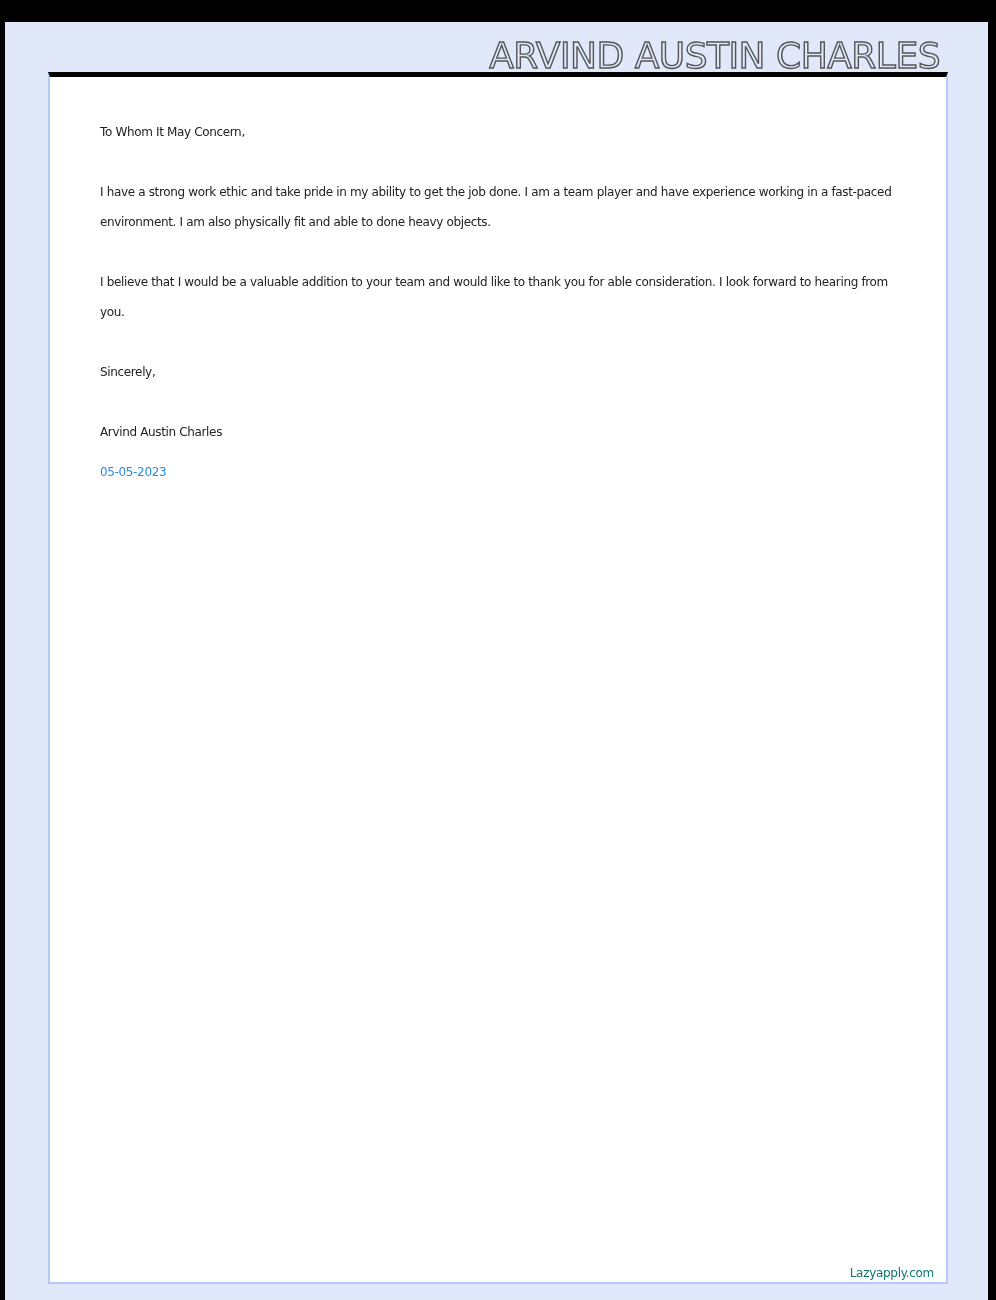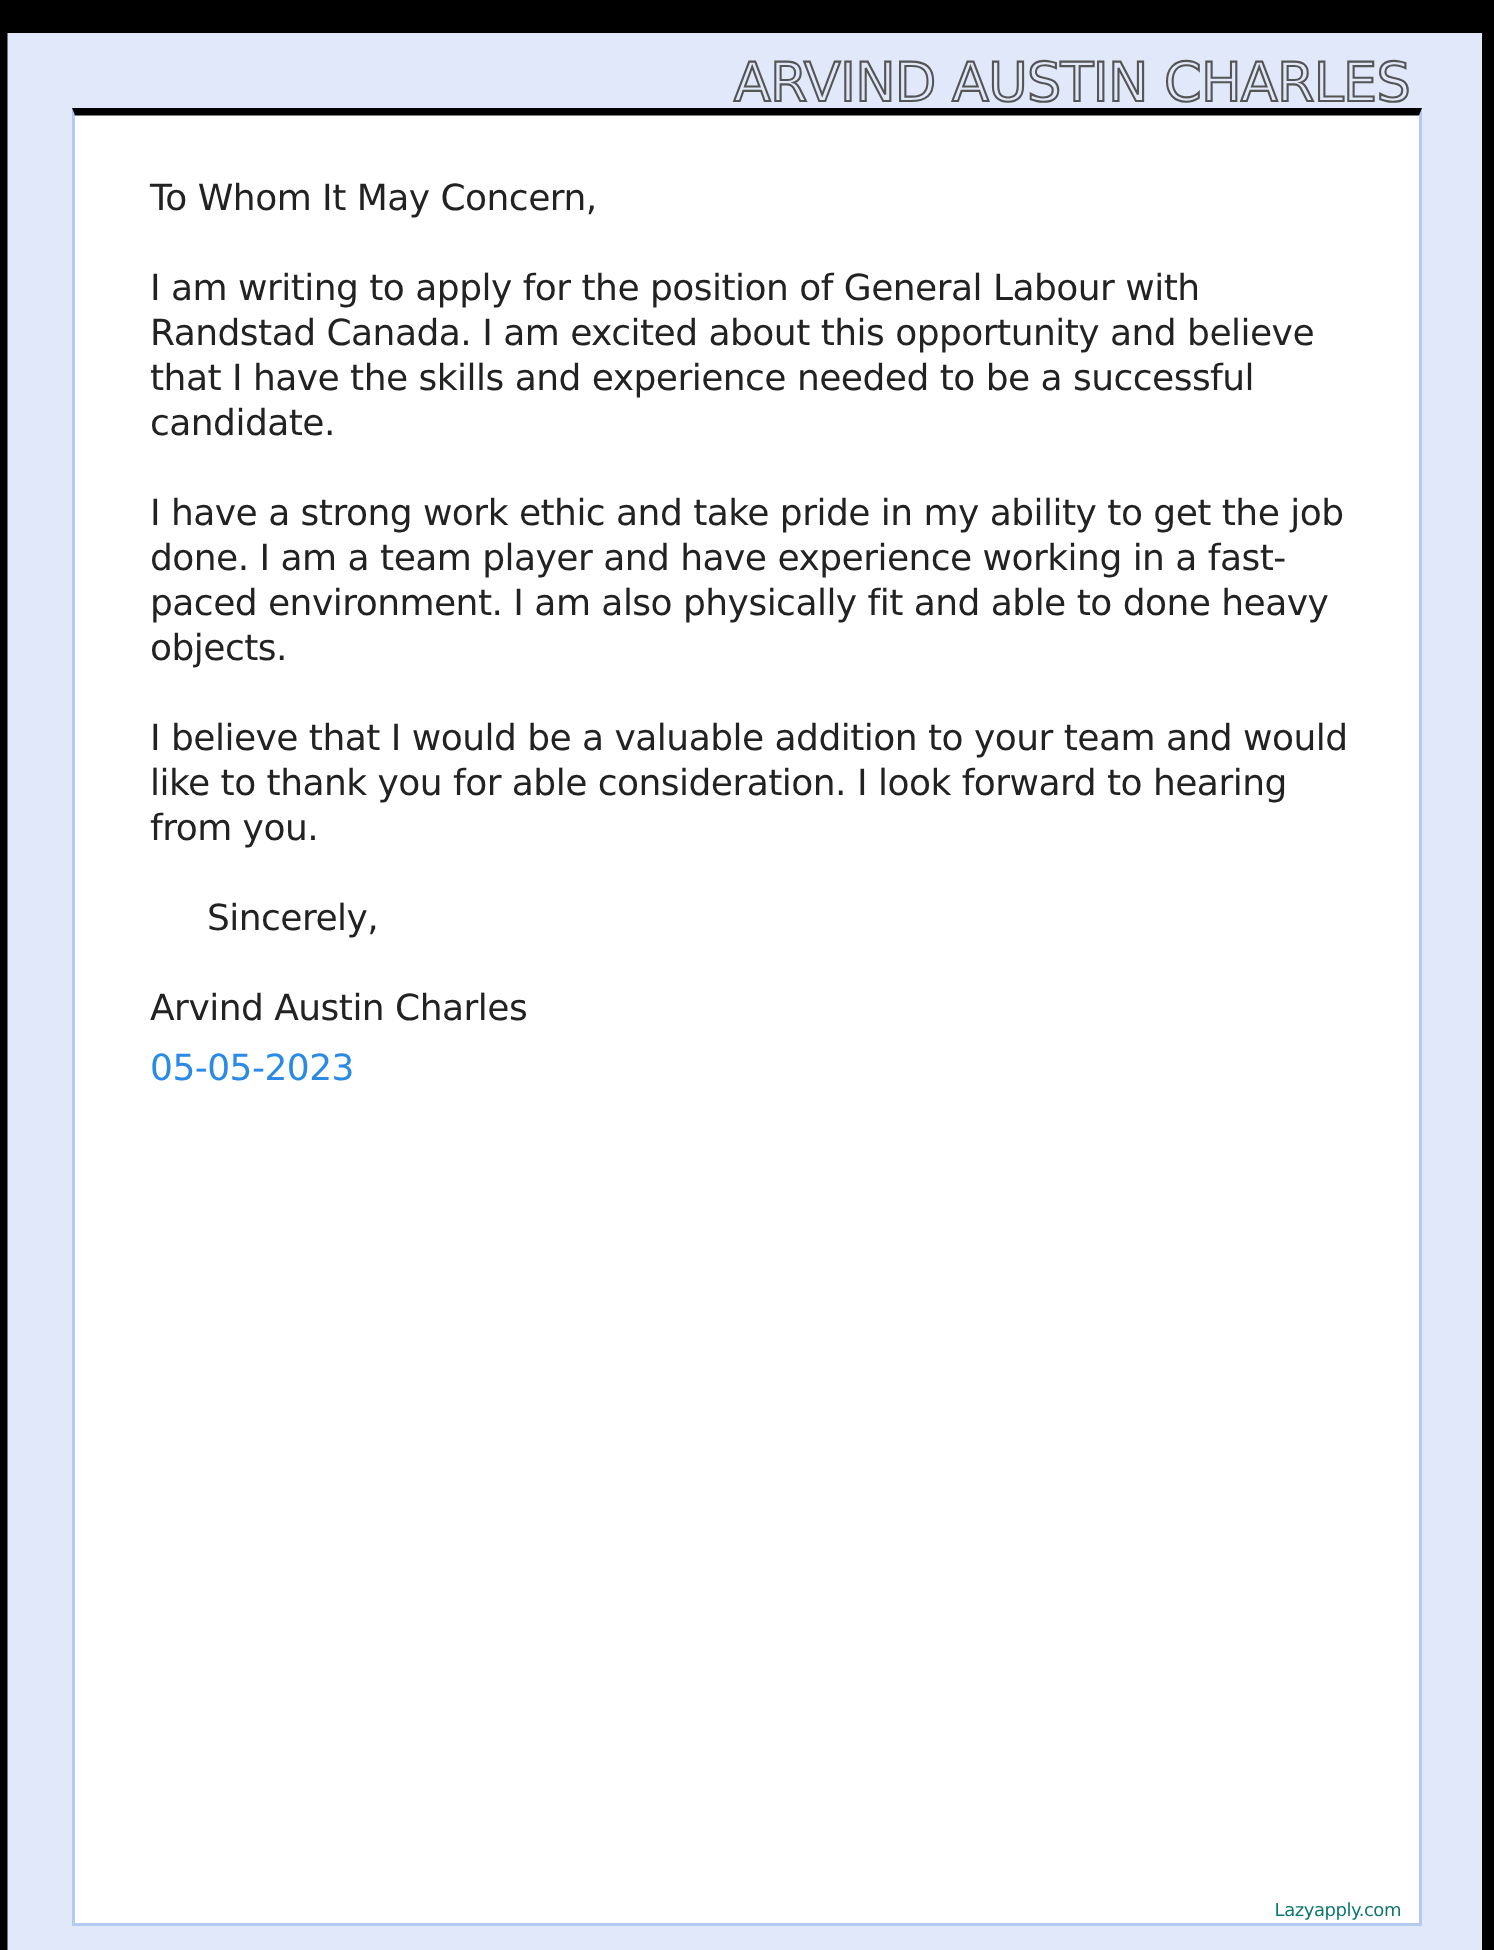--- a/index.html
+++ b/index.html
@@ -38,48 +38,47 @@
       border-left: 2px solid #b3cbf2;
       border-right: 2px solid #b3cbf2;
       border-bottom: 2px solid #b3cbf2;
       border-top: 5px solid #000;
     }
     .letter {
       position: absolute;
       left: 50px; top: 40px;
       width: 800px;
       font-family: "DejaVu Sans", sans-serif;
-      font-size: 24px;
+      font-size: 12px;
       color: #222;
       line-height: 30px;
       letter-spacing: -0.35px;
     }
     .letter p { margin: 0 0 30px 0; }
-    .letter p.signoff { margin-bottom: 30px; margin-left: 38px; }
+    .letter p.signoff { margin-bottom: 30px; }
     .letter p.signature { margin-bottom: 10px; }
     .letter p.date { color: #2a8ae6; margin: 0; }
     .footer-brand {
       position: absolute;
       right: 12px; bottom: 2px;
       font-family: "DejaVu Sans", sans-serif;
       font-size: 12px;
       color: #0f766e;
       letter-spacing: -0.3px;
     }
   </style>
 </head>
 <body>
 
 <div class="frame">
   <h1 class="name-title">ARVIND AUSTIN CHARLES</h1>
 
   <div class="sheet">
     <div class="letter">
       <p>To Whom It May Concern,</p>
-      <p>I am writing to apply for the position of General Labour with Randstad Canada. I am excited about this opportunity and believe that I have the skills and experience needed to be a successful candidate.</p>
       <p>I have a strong work ethic and take pride in my ability to get the job done. I am a team player and have experience working in a fast-paced environment. I am also physically fit and able to done heavy objects.</p>
       <p>I believe that I would be a valuable addition to your team and would like to thank you for able consideration. I look forward to hearing from you.</p>
       <p class="signoff">Sincerely,</p>
       <p class="signature">Arvind Austin Charles</p>
       <p class="date">05-05-2023</p>
     </div>
     <div class="footer-brand">Lazyapply.com</div>
   </div>
 </div>
 

